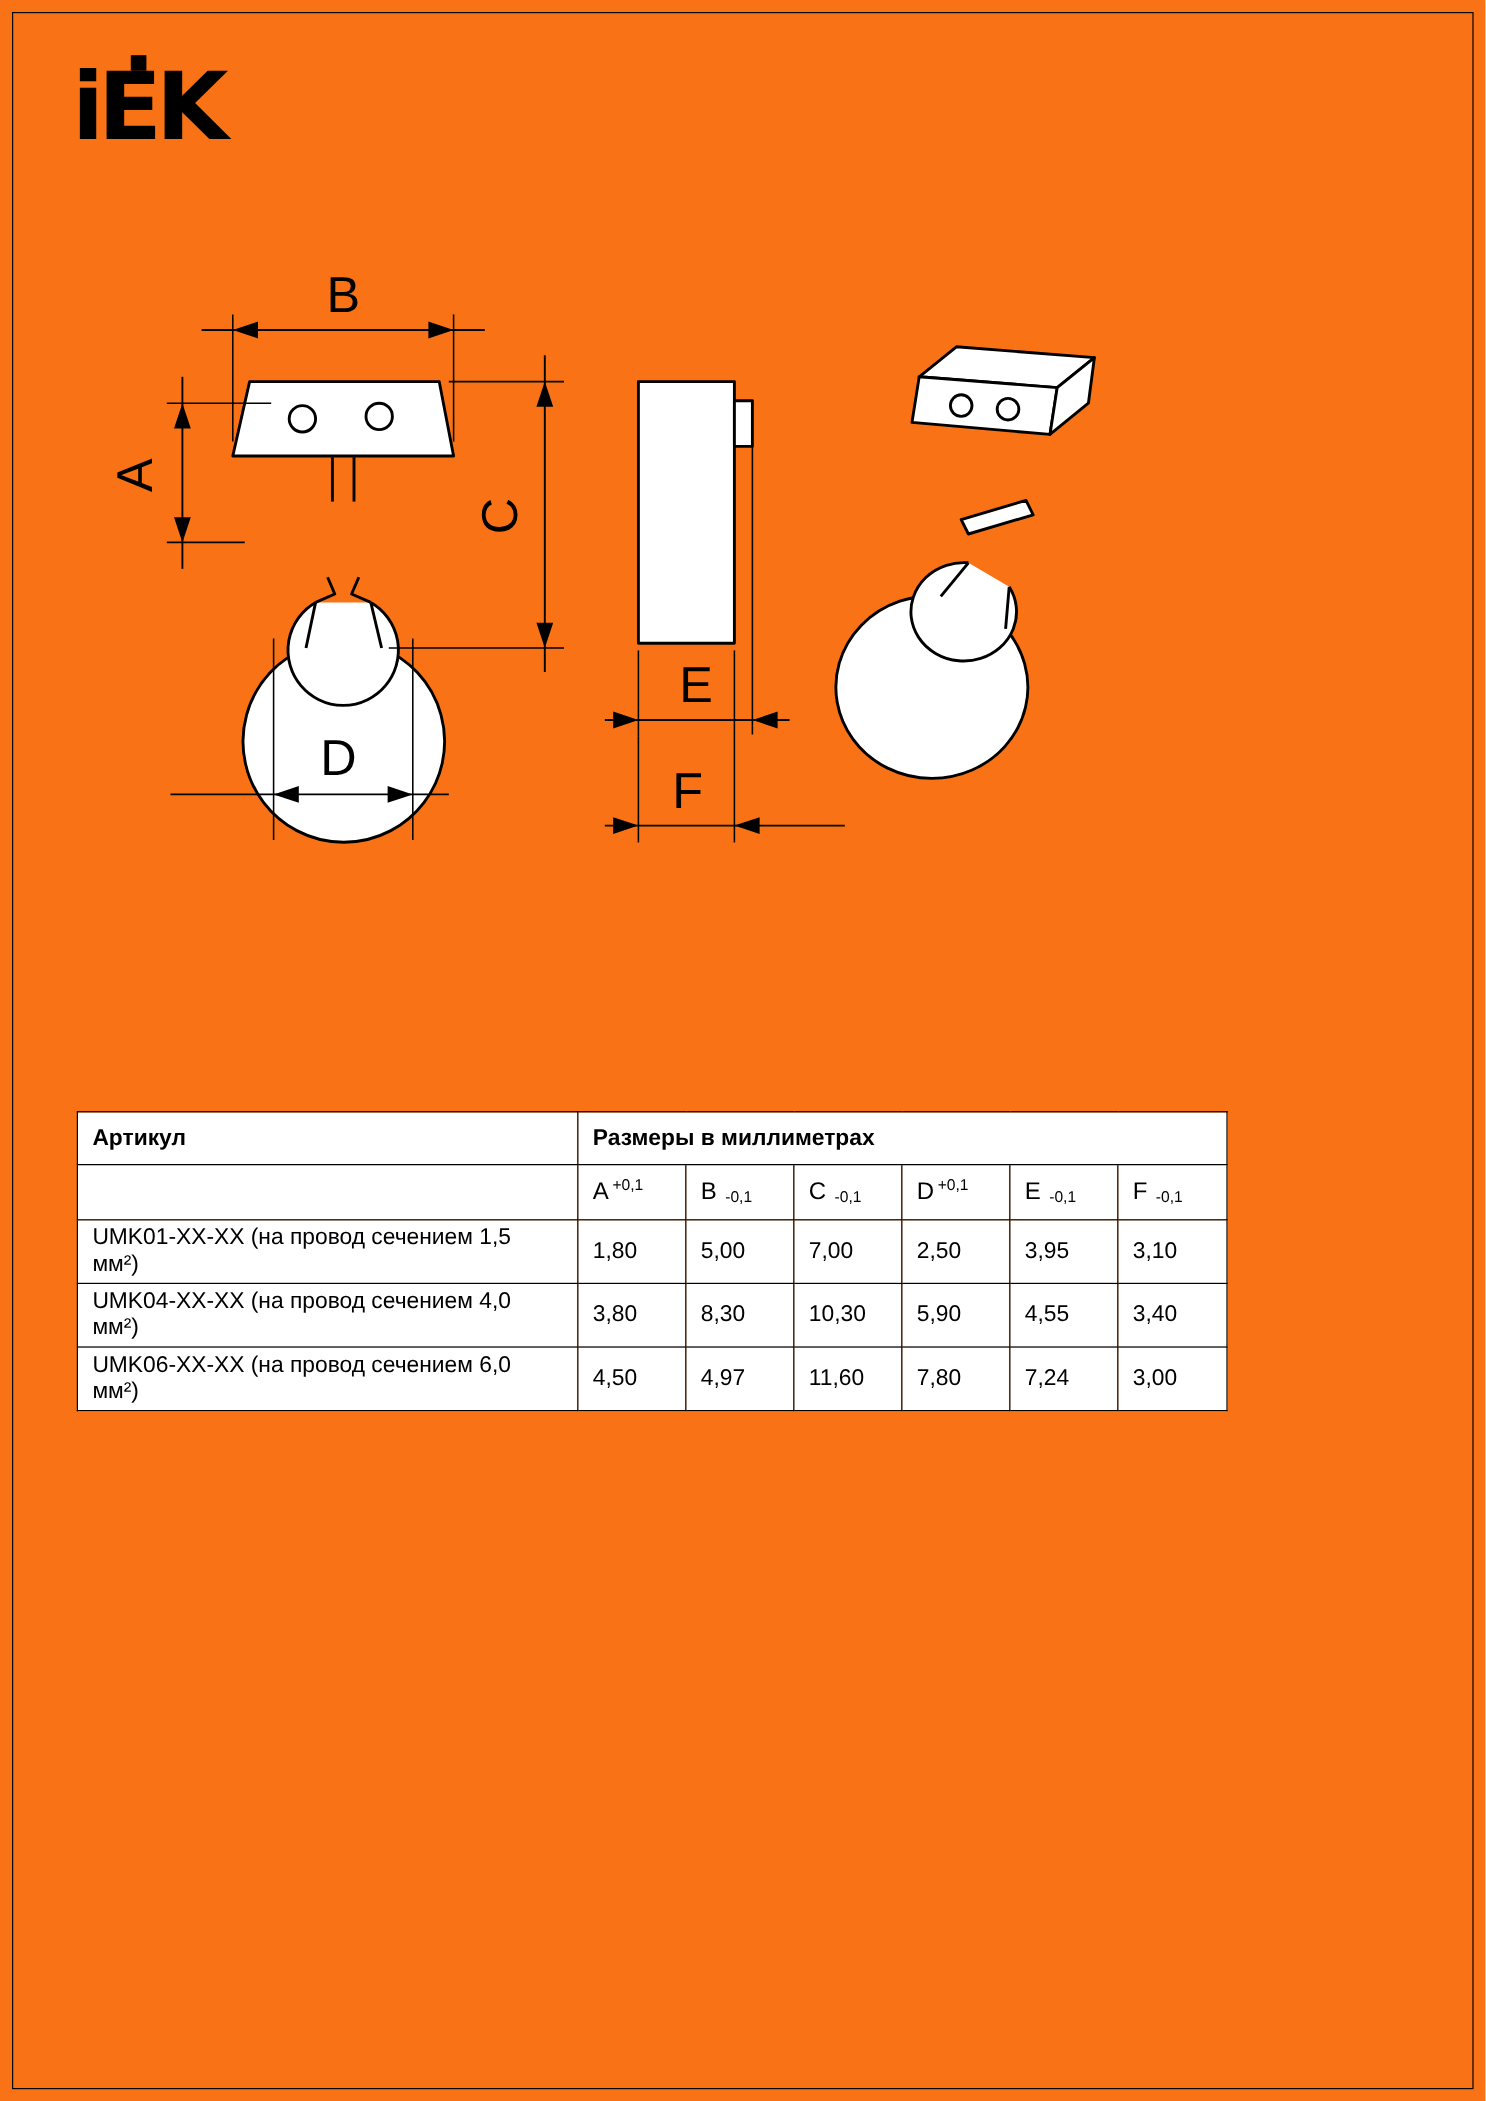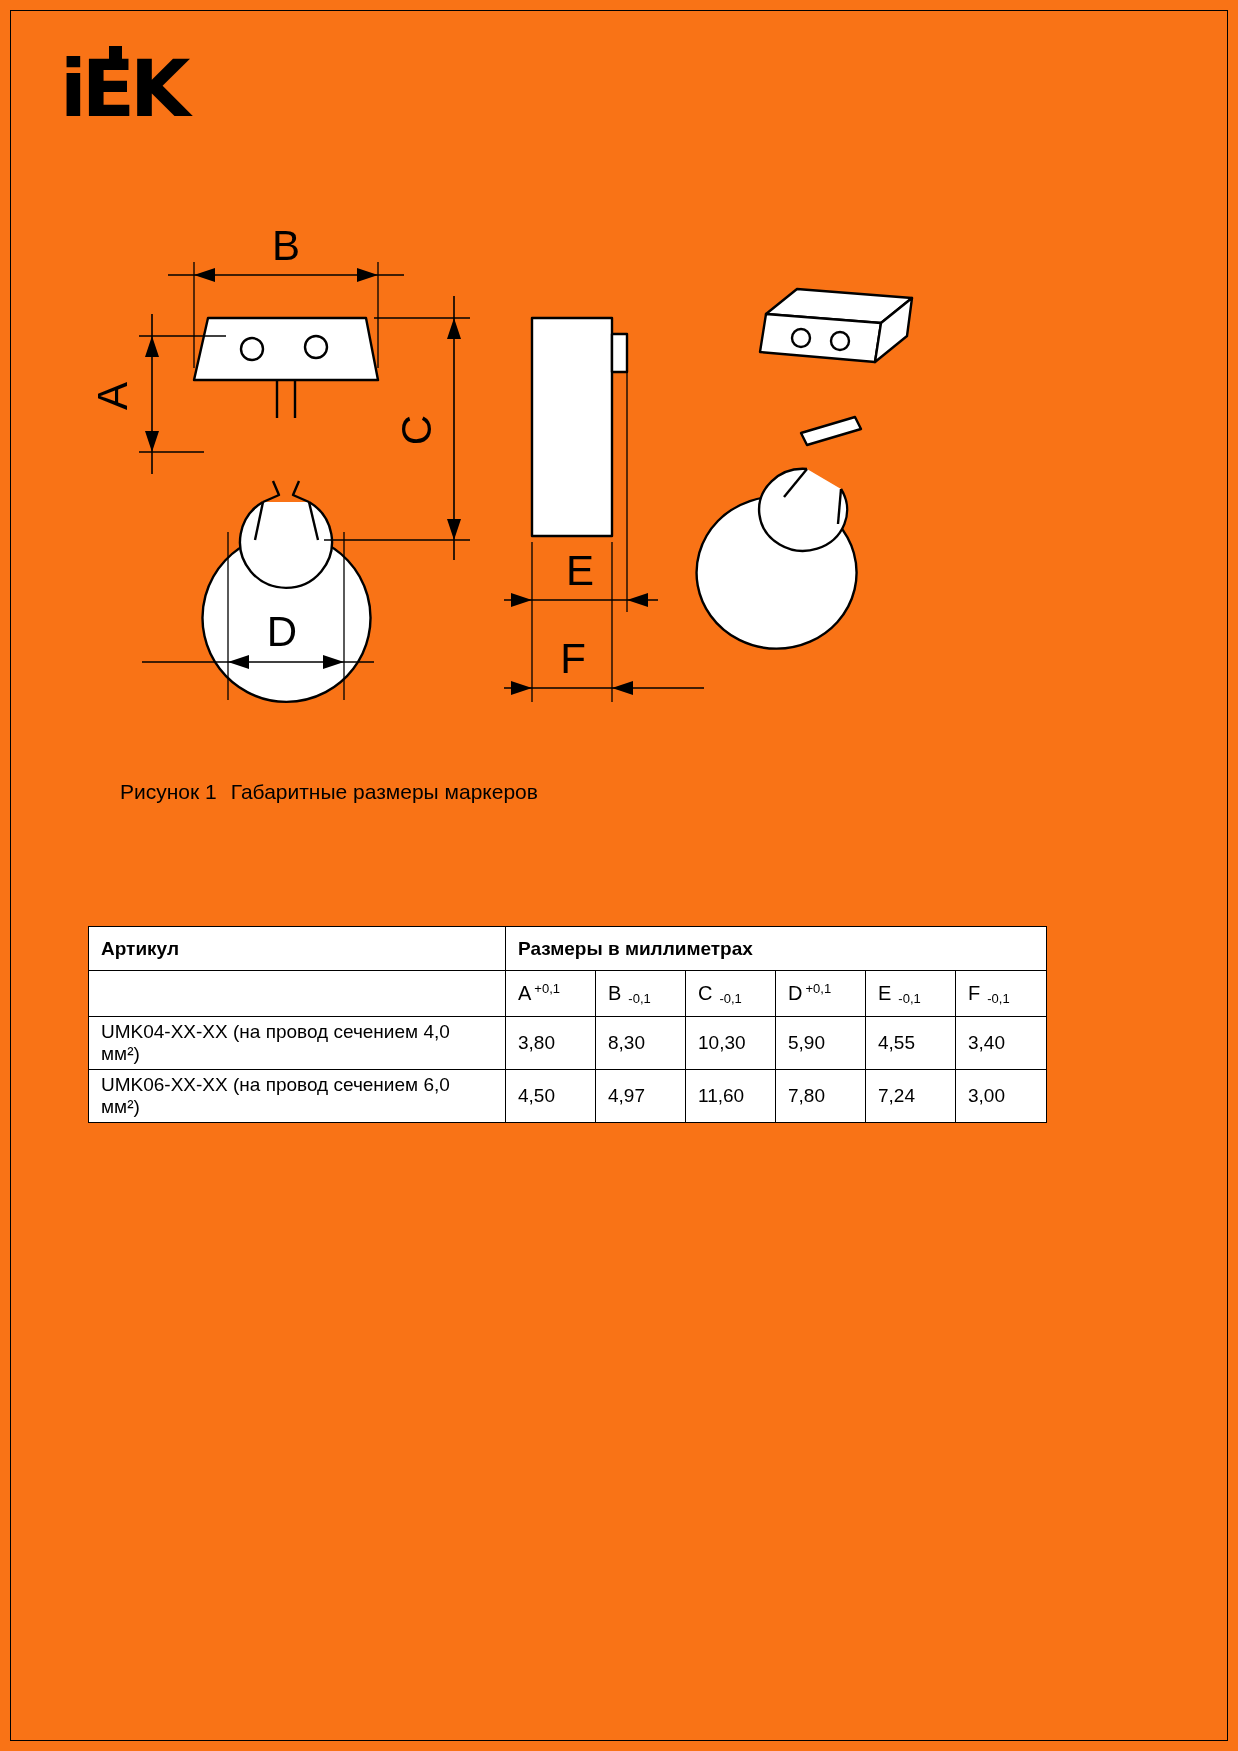--- a/index.html
+++ b/index.html
@@ -14,21 +14,21 @@
   .part-line { fill:none; stroke:#000; stroke-width:2.4; stroke-linejoin:round; }
   .dim       { fill:none; stroke:#000; stroke-width:1.6; }
   .thin      { fill:none; stroke:#000; stroke-width:1.3; }
   .arrow     { fill:#000; stroke:none; }
   .dim-label { font-family:"Liberation Sans",sans-serif; font-size:42px; fill:#000; }
   .logo-text { font-family:"DejaVu Sans",sans-serif; font-weight:900; font-size:78px; letter-spacing:-5px; fill:#000; }
 
   .caption { position:absolute; left:120px; top:780px; font-size:21px; color:#000; }
   .caption .cap-label { margin-right:14px; }
 
-  .dims-table { position:absolute; left:88px; top:926px; width:760px; border-collapse:collapse; table-layout:fixed; font-size:19px; color:#000; }
+  .dims-table { position:absolute; left:64px; top:926px; width:760px; border-collapse:collapse; table-layout:fixed; font-size:19px; color:#000; }
   .dims-table th, .dims-table td { border:1.5px solid #000; padding:4px 12px; text-align:left; vertical-align:middle; background:#fff; }
   .dims-table .row-head th { font-weight:bold; height:44px; }
   .dims-table .row-tol th  { font-weight:normal; height:46px; font-size:20px; }
   .dims-table td { height:40px; font-weight:normal; }
   .tol { font-size:13px; }
   .tol-sup { position:relative; top:-7px; margin-left:3px; }
   .tol-sub { position:relative; top:3px;  margin-left:7px; }
 </style>
 </head>
 <body>
@@ -124,23 +124,20 @@
       <path class="part-line" d="M838,524 L841,489"></path>
       <path class="part" d="M801,433 L855,417 L861,429 L807,445 Z"></path>
       <path class="part" d="M766,314 L797,289 L912,298 L881,323 Z"></path>
       <path class="part" d="M766,314 L881,323 L875,362 L760,352 Z"></path>
       <path class="part" d="M881,323 L912,298 L907,336 L875,362 Z"></path>
       <circle class="part" cx="801" cy="338" r="9"></circle>
       <circle class="part" cx="840" cy="341" r="9"></circle>
     </g>
   </svg>
 
-  <div class="caption">
-    <span class="cap-label">Рисунок 1</span><span>Габаритные размеры маркеров</span>
-  </div>
 
   <table class="dims-table">
     <colgroup>
       <col style="width:417px">
       <col style="width:90px">
         <col style="width:90px">
         <col style="width:90px">
       <col style="width:90px">
         <col style="width:90px">
         <col style="width:91px">
@@ -153,20 +150,29 @@
     <tr class="row-tol">
       <th></th>
       <th><span>A</span><span class="tol tol-sup">+0,1</span></th>
       <th><span>B</span><span class="tol tol-sub">-0,1</span></th>
       <th><span>C</span><span class="tol tol-sub">-0,1</span></th>
       <th><span>D</span><span class="tol tol-sup">+0,1</span></th>
       <th><span>E</span><span class="tol tol-sub">-0,1</span></th>
       <th><span>F</span><span class="tol tol-sub">-0,1</span></th>
     </tr>
     <tr>
+      <td>UMK01-XX-XX (на провод сечением 1,5 мм²)</td>
+      <td>1,80</td>
+      <td>5,00</td>
+      <td>7,00</td>
+      <td>2,50</td>
+      <td>3,95</td>
+      <td>3,10</td>
+    </tr>
+    <tr>
       <td>UMK04-XX-XX (на провод сечением 4,0 мм²)</td>
       <td>3,80</td>
       <td>8,30</td>
       <td>10,30</td>
       <td>5,90</td>
       <td>4,55</td>
       <td>3,40</td>
     </tr>
     <tr>
       <td>UMK06-XX-XX (на провод сечением 6,0 мм²)</td>

